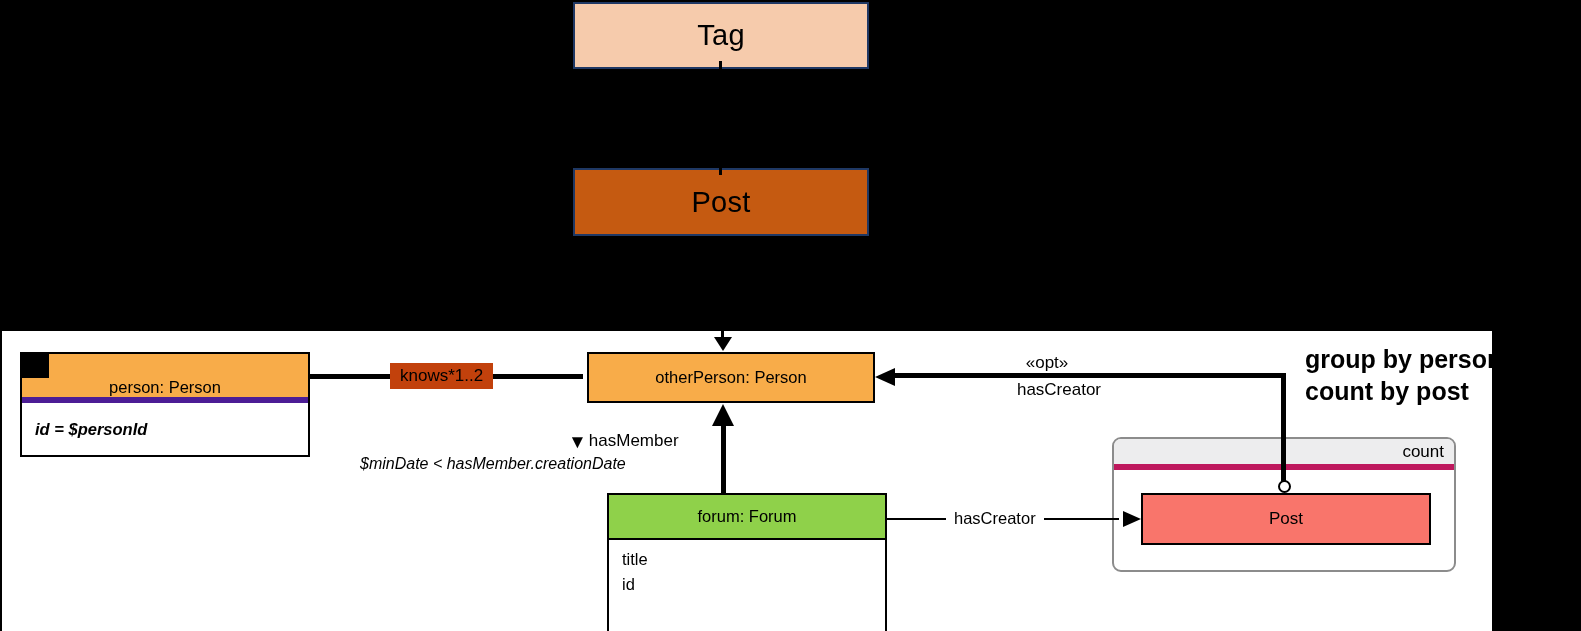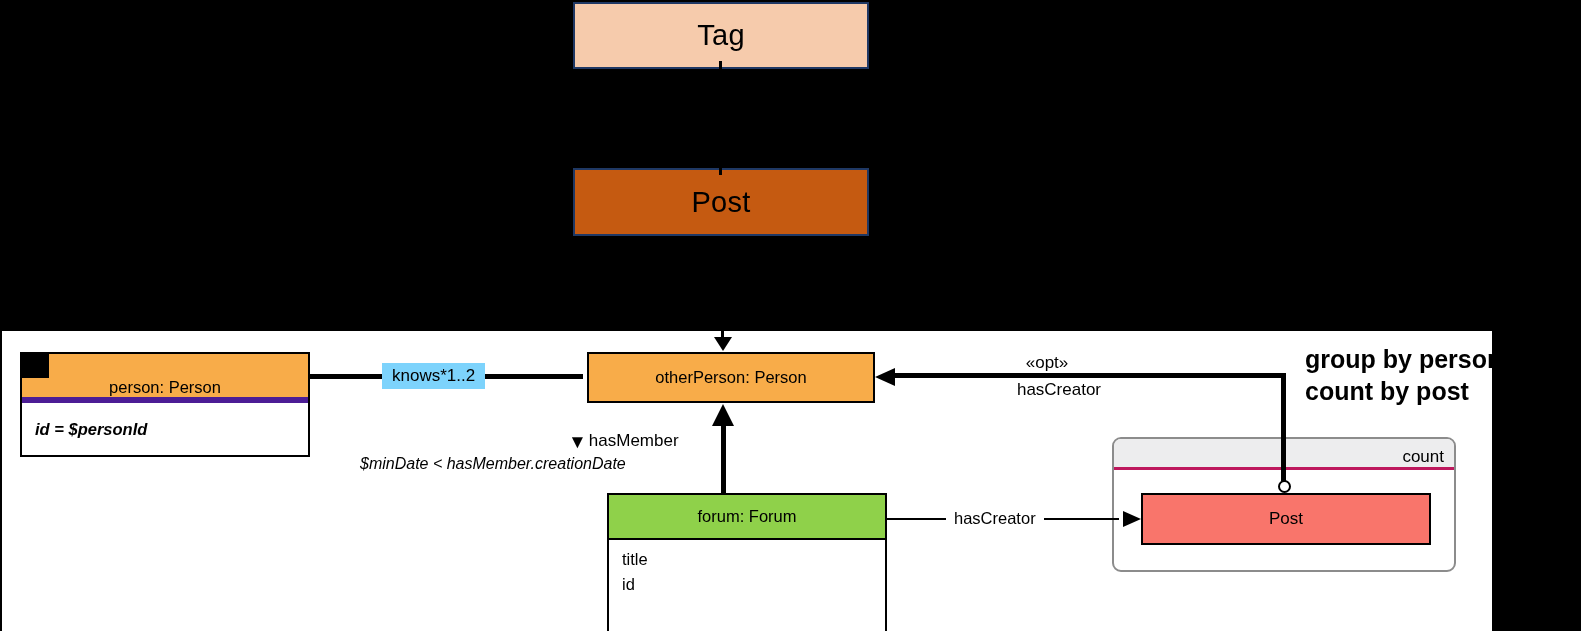--- a/index.html
+++ b/index.html
@@ -37,21 +37,21 @@
 
   
   .arrow{position:absolute;width:0;height:0;z-index:4;}
   #top-arrowhead{left:712px;top:6px;border-left:9px solid transparent;border-right:9px solid transparent;border-top:14px solid #000;}
   #hasmember-arrowhead{left:710px;top:73px;border-left:11px solid transparent;border-right:11px solid transparent;border-bottom:22px solid #000;}
   #hascreator-arrowhead{left:873px;top:37px;border-top:9px solid transparent;border-bottom:9px solid transparent;border-right:20px solid #000;}
   #containerof-arrowhead{left:1121px;top:180px;border-top:8px solid transparent;border-bottom:8px solid transparent;border-left:18px solid #000;}
 
   
   .edge-label{position:absolute;z-index:3;font-size:17px;white-space:nowrap;}
-  #knows-label{left:380px;top:32px;background:#7dd3fc;padding:3px 10px;}
+  #knows-label{left:388px;top:32px;background:#c2410c;padding:3px 10px;}
   #hasmember-label{left:566px;top:100px;display:flex;align-items:center;}
   #hasmember-label .tri{font-size:19px;line-height:19px;margin-right:2px;}
   #constraint-label{left:358px;top:124px;font-style:italic;font-size:16px;}
   #opt-label{left:995px;top:22px;width:100px;text-align:center;}
   #hascreator-label{left:997px;top:49px;width:120px;text-align:center;}
   #containerof-label{left:944px;top:176px;background:#fff;padding:2px 8px;font-size:16.5px;}
 
   
   .node{position:absolute;border:2px solid #000;background:#fff;z-index:3;}
   .node-header{display:flex;align-items:center;justify-content:center;font-size:16.5px;position:relative;}
@@ -64,22 +64,22 @@
 
   #otherperson-node{left:585px;top:21px;width:288px;height:51px;background:#F8AC49;
     display:flex;align-items:center;justify-content:center;font-size:16.5px;}
 
   #forum-node{left:605px;top:162px;width:280px;height:141px;}
   #forum-node .node-header{height:45px;background:#8FD14A;border-bottom:2px solid #000;}
   #forum-node .node-body{padding:7px 0 0 13px;font-size:16.5px;line-height:25px;}
 
   #count-group{position:absolute;left:1110px;top:106px;width:344px;height:135px;
     border:2px solid #8C8C8C;border-radius:9px;background:#fff;z-index:1;}
-  #count-group .group-header{height:31px;background:#EDEDEE;border-bottom:3px solid #be185d;
-    border-radius:7px 7px 0 0;display:flex;align-items:flex-end;justify-content:flex-end;
+  #count-group .group-header{height:31px;background:#EDEDEE;border-bottom:6px solid #be185d;
+    border-radius:7px 7px 0 0;display:flex;align-items:center;justify-content:flex-end;
     padding-right:10px;font-size:17px;}
 
   #redpost-node{left:1139px;top:162px;width:290px;height:52px;background:#F9756B;
     display:flex;align-items:center;justify-content:center;font-size:17px;}
 
   #circle-terminator{position:absolute;left:1276px;top:149px;width:13px;height:13px;
     background:#fff;border:2px solid #000;border-radius:50%;z-index:5;}
 
   
   #annotation{position:absolute;left:1303px;top:12px;z-index:2;

